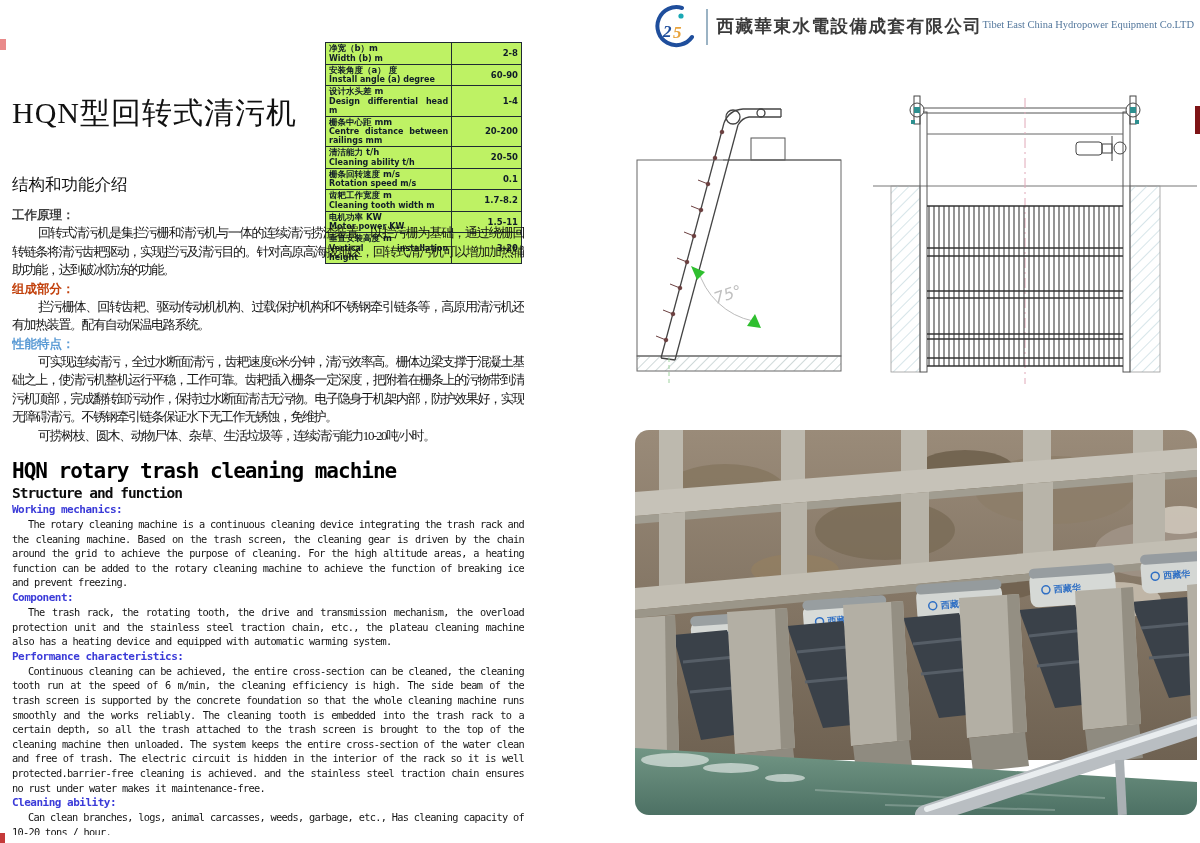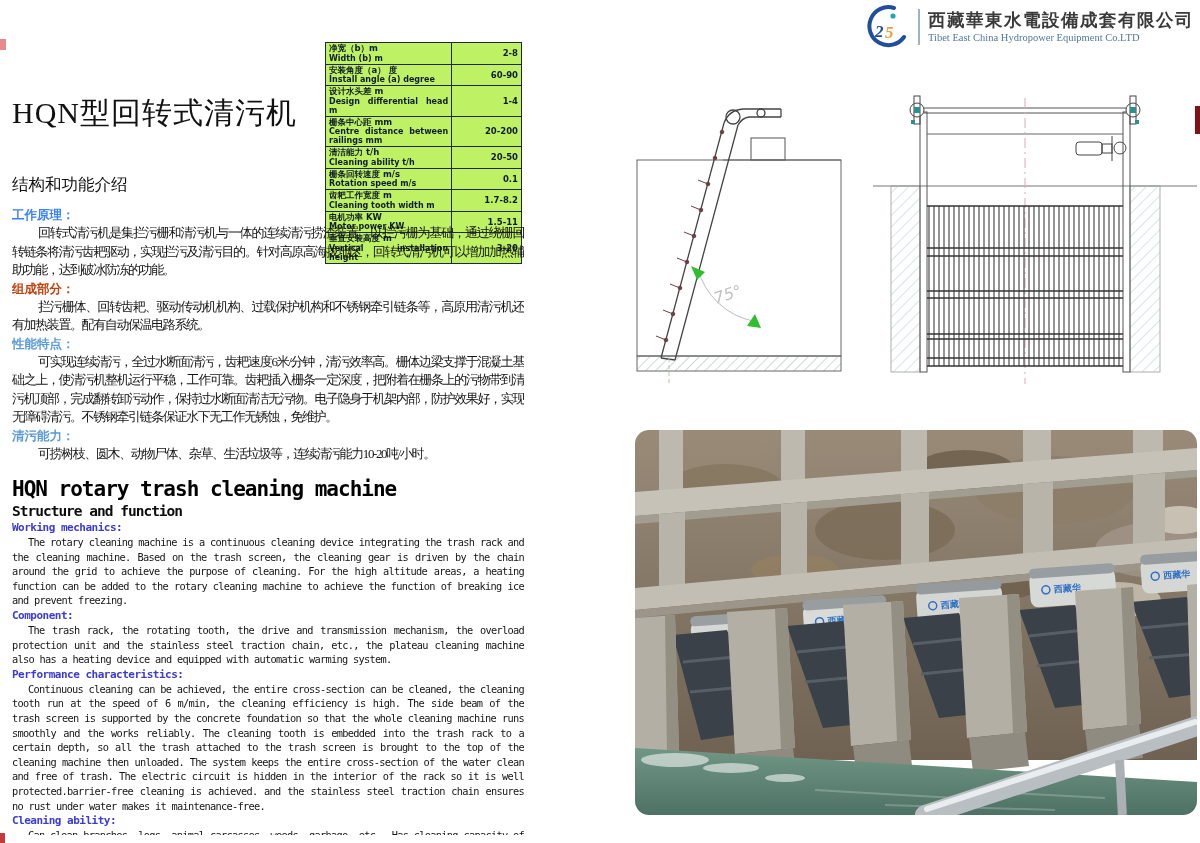--- a/index.html
+++ b/index.html
@@ -2,21 +2,21 @@
 <html><head>
 <meta charset="utf-8">
 <style>
   html,body{margin:0;padding:0;background:#e8e8e8;}
   .page{position:relative;width:1200px;height:843px;background:#ffffff;overflow:hidden;
         font-family:"DejaVu Sans",sans-serif;color:#1a1a1a;}
   
   .brand{position:absolute;top:4px;right:6px;display:flex;align-items:center;gap:8px;}
   .brand .mark{width:46px;height:46px;}
   .brand .vbar{width:2px;height:36px;background:#9bb3c4;}
-  .brand .names{display:flex;flex-direction:column;line-height:1.1;}
+  .brand .names{display:flex;line-height:1.1;}
   .brand .zh{font-family:"Liberation Serif",serif;font-size:17.5px;font-weight:bold;
              letter-spacing:1.5px;color:#3a3a3a;}
   .brand .en{font-family:"Liberation Serif",serif;font-size:10.5px;color:#53779c;margin-top:2px;}
   
   .pm{position:absolute;}
   
   .spec{position:absolute;left:325px;top:42px;width:197px;border-collapse:collapse;
         background:#bef264;border:1.5px solid #1f2a33;}
   .spec td{border:1px solid #1f2a33;padding:1px 3px;vertical-align:middle;}
   .spec .lab{width:124px;}
@@ -134,27 +134,26 @@
           </td>
         <td class="val">3-20</td>
         </tr>
     </tbody>
   </table>
 
   <div class="leftcol">
     <h1 class="h-title">HQN型回转式清污机</h1>
     <h2 class="h-sec">结构和功能介绍</h2>
 
-    <p class="zh-head" style="color:#3b82f6;">工作原理：</p>
+    <p class="zh-head" style="color:#404040;">工作原理：</p>
     <p class="zh-body">回转式清污机是集拦污栅和清污机与一体的连续清污捞渣装置。以拦污栅为基础，通过绕栅回转链条将清污齿耙驱动，实现拦污及清污目的。针对高原高海拔地区，回转式清污机可以增加加热辅助功能，达到破冰防冻的功能。</p>
     <p class="zh-head" style="color:#c2410c;">组成部分：</p>
     <p class="zh-body">拦污栅体、回转齿耙、驱动传动机机构、过载保护机构和不锈钢牵引链条等，高原用清污机还有加热装置。配有自动保温电路系统。</p>
     <p class="zh-head" style="color:#5B9BD5;">性能特点：</p>
     <p class="zh-body">可实现连续清污，全过水断面清污，齿耙速度6米/分钟，清污效率高。栅体边梁支撑于混凝土基础之上，使清污机整机运行平稳，工作可靠。齿耙插入栅条一定深度，把附着在栅条上的污物带到清污机顶部，完成翻转卸污动作，保持过水断面清洁无污物。电子隐身于机架内部，防护效果好，实现无障碍清污。不锈钢牵引链条保证水下无工作无锈蚀，免维护。</p>
-    <p class="zh-head" style="color:#5B9BD5;">清污能力：</p>
     <p class="zh-body">可捞树枝、圆木、动物尸体、杂草、生活垃圾等，连续清污能力10-20吨/小时。</p>
 
     <h2 class="en-title">HQN rotary trash cleaning machine</h2>
     <h3 class="en-sub">Structure and function</h3>
 
     <p class="en-head" style="color:#3B3BD8;">Working mechanics:</p>
     <p class="en-body">The rotary cleaning machine is a continuous cleaning device integrating the trash rack and the cleaning machine. Based on the trash screen, the cleaning gear is driven by the chain around the grid to achieve the purpose of cleaning. For the high altitude areas, a heating function can be added to the rotary cleaning machine to achieve the function of breaking ice and prevent freezing.</p>
     <p class="en-head" style="color:#3B3BD8;">Component:</p>
     <p class="en-body">The trash rack, the rotating tooth, the drive and transmission mechanism, the overload protection unit and the stainless steel traction chain, etc., the plateau cleaning machine also has a heating device and equipped with automatic warming system.</p>
     <p class="en-head" style="color:#3B3BD8;">Performance characteristics:</p>

